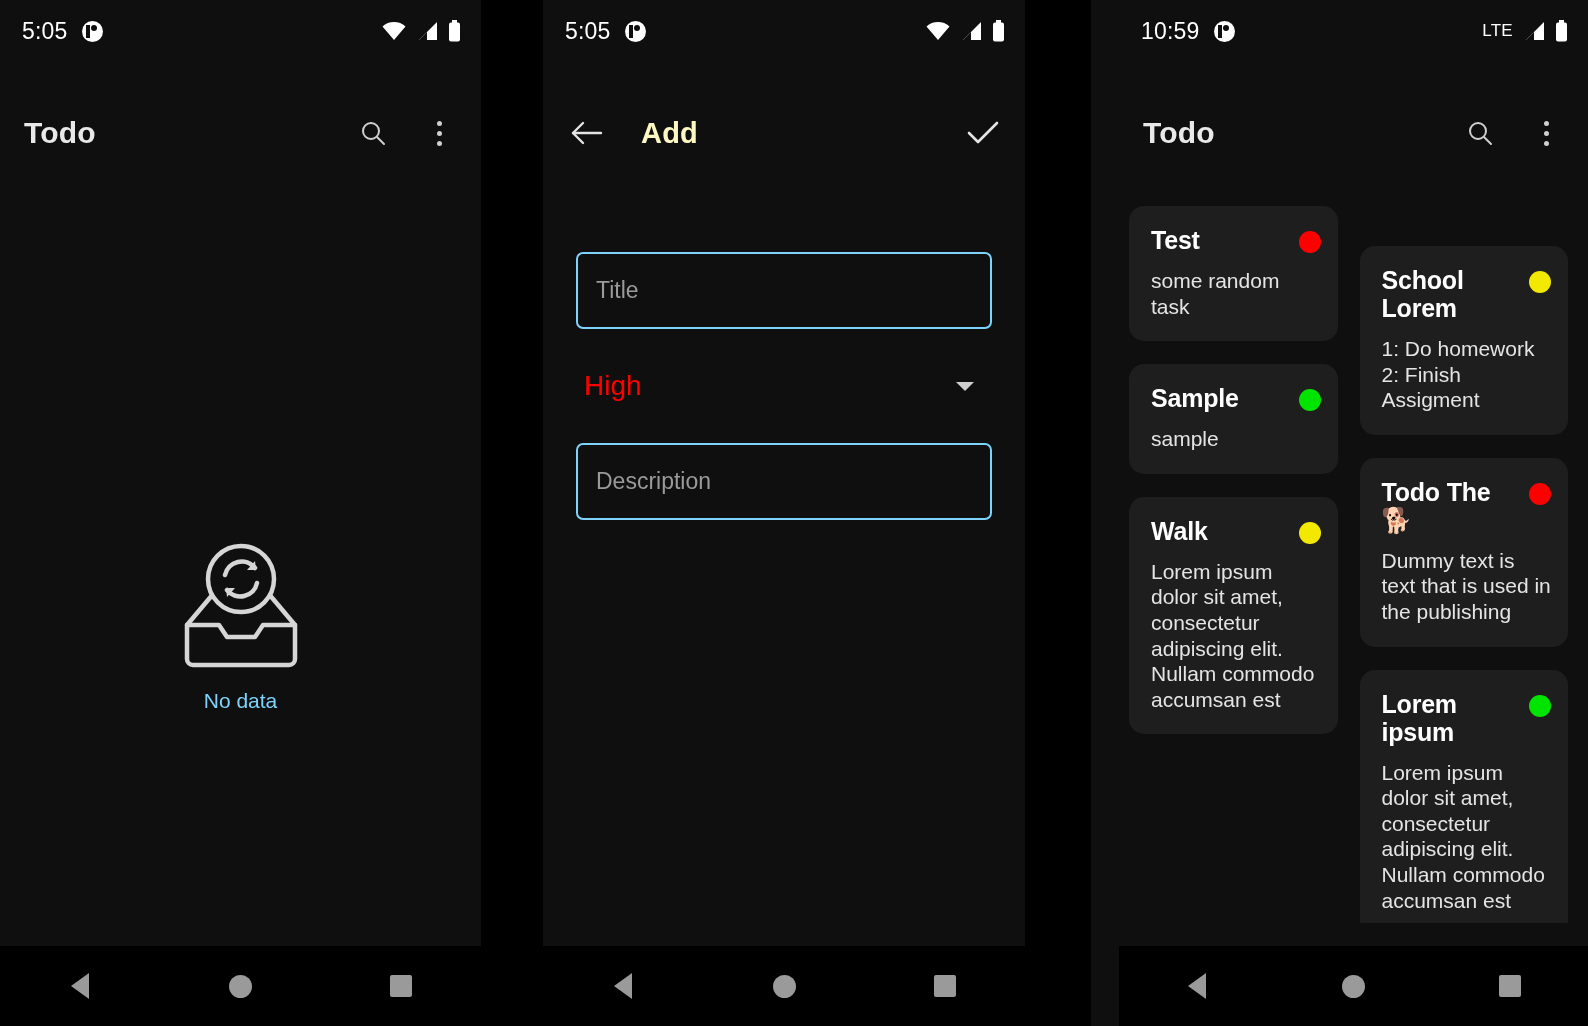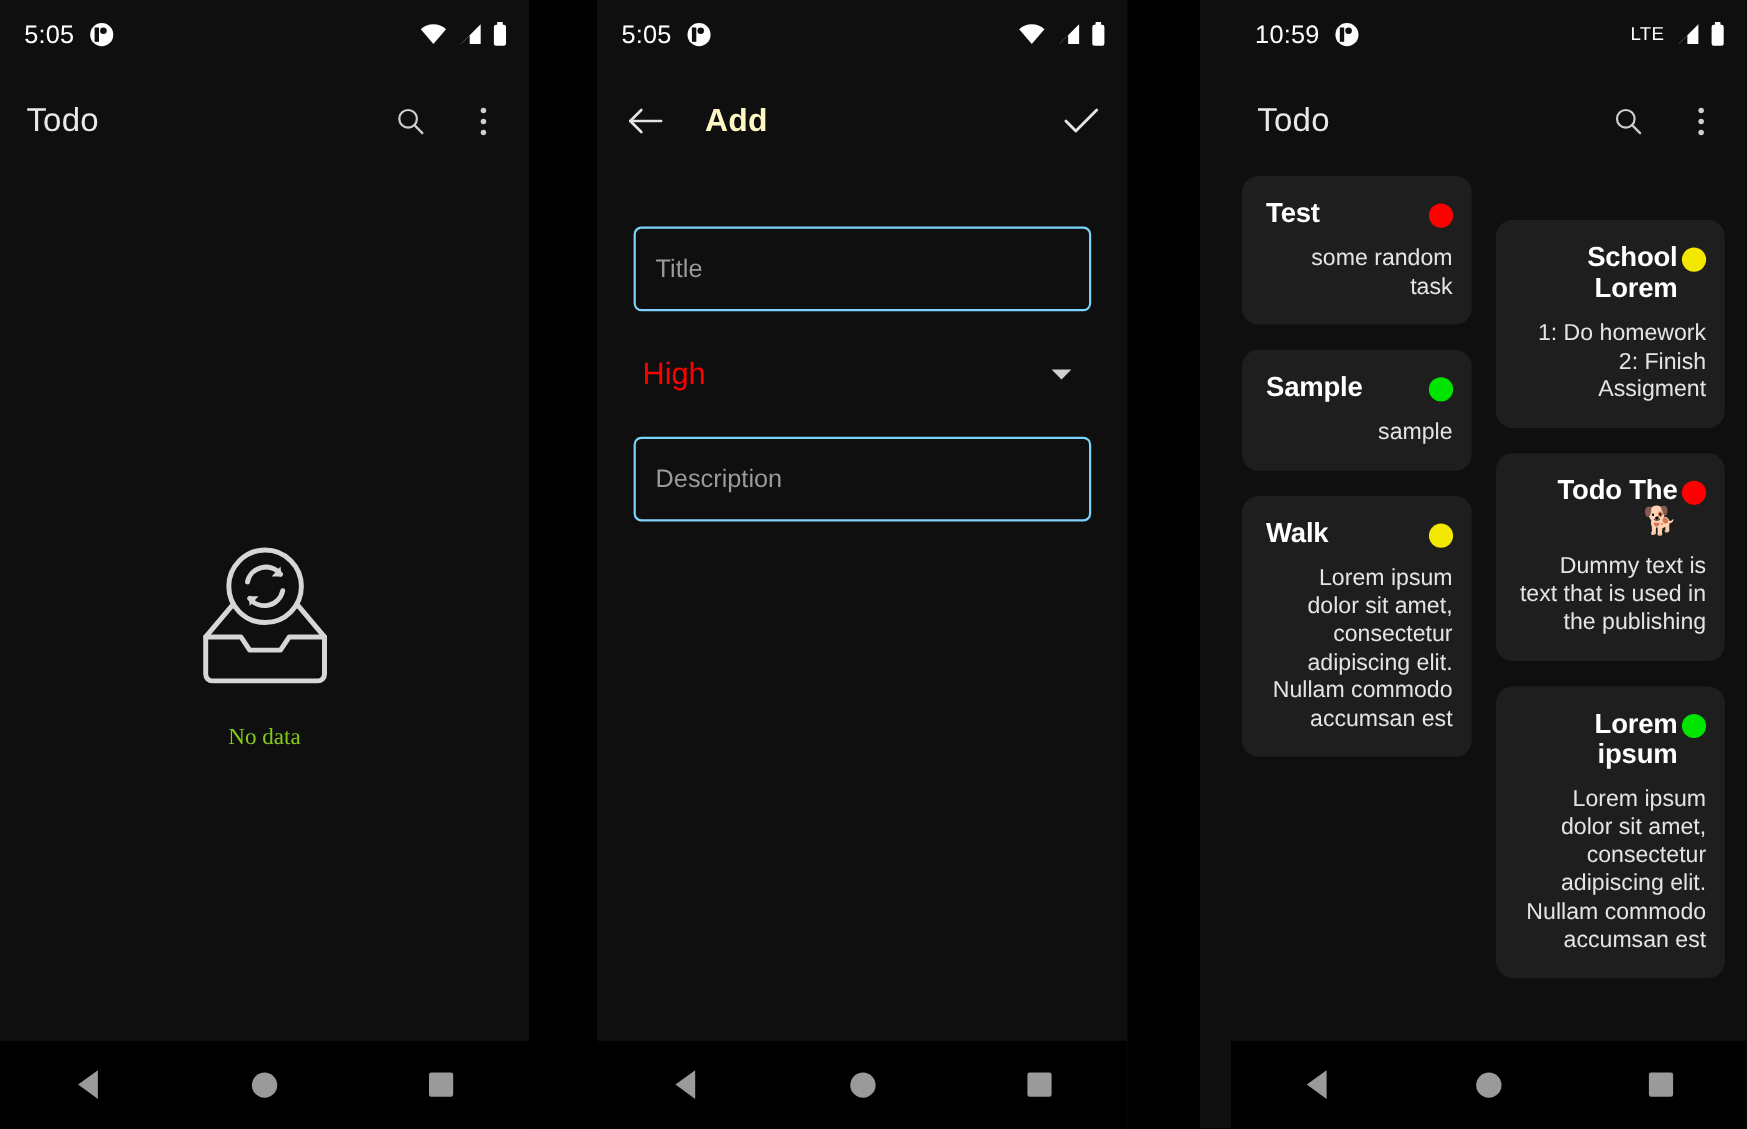--- a/index.html
+++ b/index.html
@@ -17,20 +17,21 @@
 
   
   .phone {
     position: absolute;
     top: 0;
     height: 1026px;
     background: #0f0f0f;
     display: flex;
     flex-direction: column;
     overflow: hidden;
+    gap: 23px;
   }
   #phone1 { left: 0;    width: 481px; }
   #phone2 { left: 543px; width: 482px; }
   #phone3 { left: 1091px; width: 497px; padding-left: 28px; }
 
   .screen {
     flex: 1 1 auto;
     position: relative;
     background: #0f0f0f;
     overflow: hidden;
@@ -74,21 +75,21 @@
     height: 96px;
     flex: 0 0 96px;
     display: flex;
     align-items: center;
     padding: 0 22px 0 24px;
     background: #0f0f0f;
   }
   .appbar-title {
     font-size: 30px;
     color: #e9e9e9;
-    font-weight: 400;
+    font-weight: 700;
     letter-spacing: .2px;
   }
   .appbar-title.centeredish { font-weight: 700; font-size: 29px; color: #fef9c3; margin-left: 34px; }
   .appbar-spacer { flex: 1 1 auto; }
   .appbar-actions { display: flex; align-items: center; gap: 26px; }
   .iconbtn {
     width: 40px; height: 40px;
     display: flex; align-items: center; justify-content: center;
     cursor: pointer;
   }
@@ -97,24 +98,23 @@
 
   
   .empty-wrap {
     position: absolute;
     left: 0; right: 0;
     top: 325px;
     display: flex; flex-direction: column;
     align-items: center;
   }
   .empty-label {
-    margin-top: 14px;
+    margin-top: 0;
     font-size: 21px;
-    color: #84cc16;
-    font-family: Liberation Serif, serif;
+    color: #7dd3fc;
   }
 
   
   .form {
     padding: 48px 33px 0 33px;
   }
   .field {
     border: 2px solid #7dd3fc;
     border-radius: 7px;
     height: 77px;
@@ -158,21 +158,20 @@
     gap: 22px;
     padding: 0 20px 0 10px;
     align-items: flex-start;
   }
   .col { display: flex; flex-direction: column; gap: 23px; width: 217px; }
   .col.right { margin-top: 40px; }
   .card {
     background: #1e1e1e;
     border-radius: 15px;
     padding: 20px 17px 22px 22px;
-    text-align: right;
   }
   .card-head {
     display: flex;
     align-items: flex-start;
     justify-content: space-between;
     gap: 4px;
   }
   .card-title {
     font-size: 25px;
     font-weight: 700;

